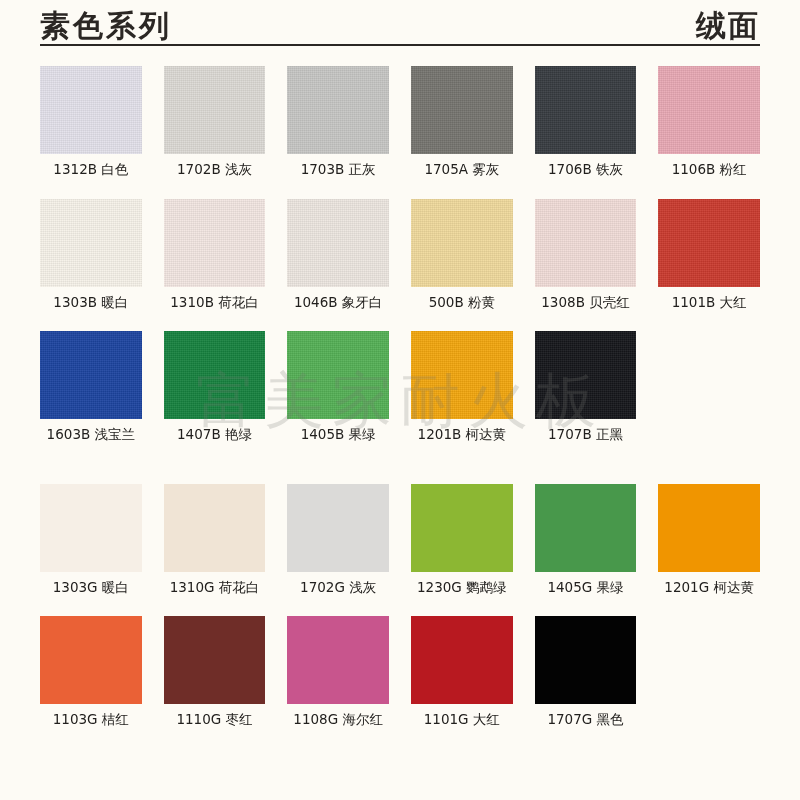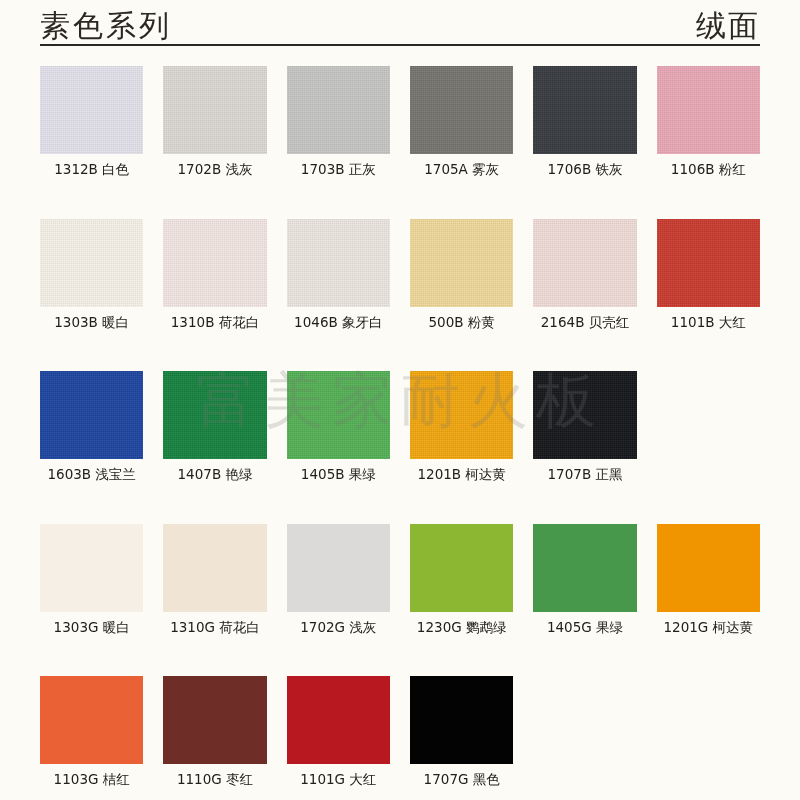--- a/index.html
+++ b/index.html
@@ -47,37 +47,36 @@
     display: flex;
     align-items: flex-end;
     justify-content: space-between;
     border-bottom: 2.5px solid #2b2724;
     padding-bottom: 3px;
     box-sizing: border-box;
   }
   .section-title,
   .section-finish {
     font-family: "DejaVu Sans", "Liberation Sans", sans-serif;
-    font-weight: normal;
+    font-weight: bold;
     font-size: 30px;
     color: #2b2724;
     letter-spacing: 3px;
     line-height: 1;
   }
   .section-finish {
     letter-spacing: 2px;
   }
 
   
   .swatch-grid {
     display: grid;
     grid-template-columns: repeat(6, 1fr);
     column-gap: 22px;
     row-gap: 0;
-    gap: 20px;
   }
   .swatch-cell {
     display: flex;
     flex-direction: column;
     align-items: center;
   }
   .swatch-chip {
     width: 100%;
     height: 88px;
     position: relative;
@@ -159,21 +158,21 @@
     <div class="swatch-cell">
       <div class="swatch-chip texture" style="background-color: rgb(236, 230, 224);"></div>
       <div class="swatch-label">1046B 象牙白</div>
     </div>
     <div class="swatch-cell">
       <div class="swatch-chip texture" style="background-color: rgb(239, 217, 156);"></div>
       <div class="swatch-label">500B 粉黄</div>
     </div>
     <div class="swatch-cell">
       <div class="swatch-chip texture" style="background-color: rgb(240, 220, 215);"></div>
-      <div class="swatch-label">2164B 贝壳红</div>
+      <div class="swatch-label">1308B 贝壳红</div>
     </div>
     <div class="swatch-cell">
       <div class="swatch-chip texture" style="background-color: rgb(202, 58, 46);"></div>
       <div class="swatch-label">1101B 大红</div>
     </div>
 
     <div class="swatch-cell">
       <div class="swatch-chip texture" style="background-color: rgb(28, 68, 160);"></div>
       <div class="swatch-label">1603B 浅宝兰</div>
     </div>
@@ -225,20 +224,24 @@
     </div>
     <div class="swatch-cell">
       <div class="swatch-chip" style="background-color: rgb(234, 97, 54);"></div>
       <div class="swatch-label">1103G 桔红</div>
     </div>
     <div class="swatch-cell">
       <div class="swatch-chip" style="background-color: rgb(111, 45, 40);"></div>
       <div class="swatch-label">1110G 枣红</div>
     </div>
     <div class="swatch-cell">
+      <div class="swatch-chip" style="background-color: rgb(200, 85, 141);"></div>
+      <div class="swatch-label">1108G 海尔红</div>
+    </div>
+    <div class="swatch-cell">
       <div class="swatch-chip" style="background-color: rgb(184, 25, 32);"></div>
       <div class="swatch-label">1101G 大红</div>
     </div>
     <div class="swatch-cell">
       <div class="swatch-chip" style="background-color: rgb(3, 3, 3);"></div>
       <div class="swatch-label">1707G 黑色</div>
     </div>
   </div>
 
 </div>

